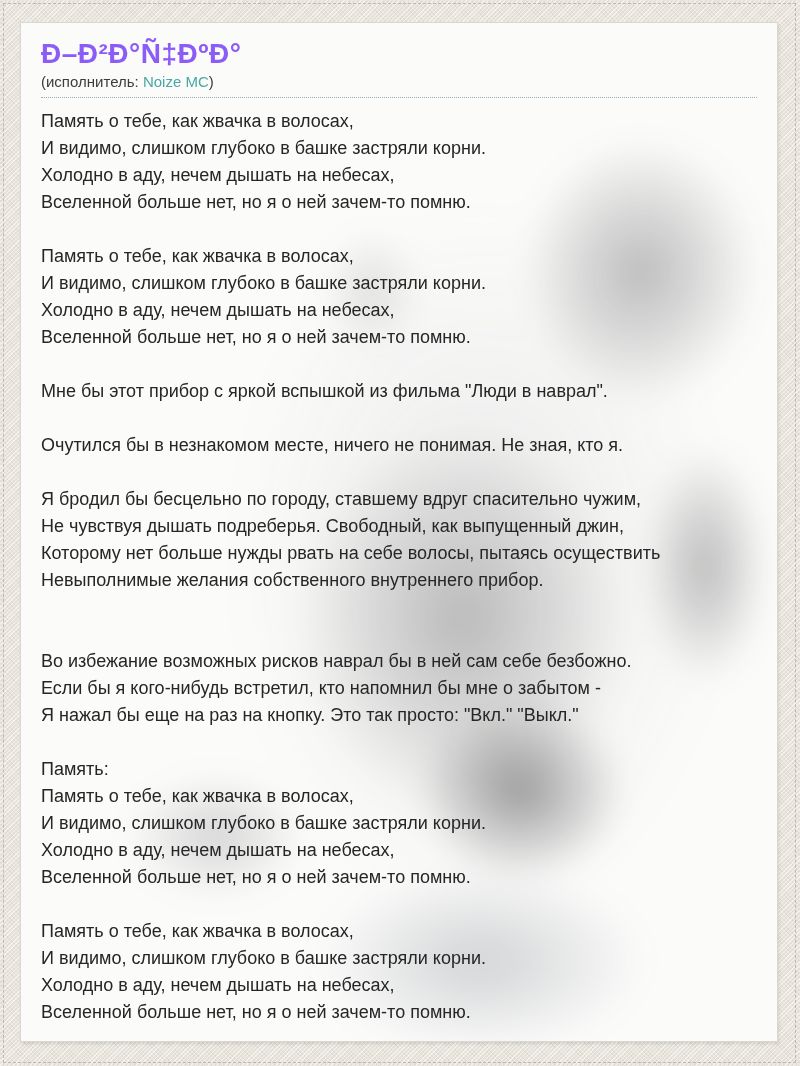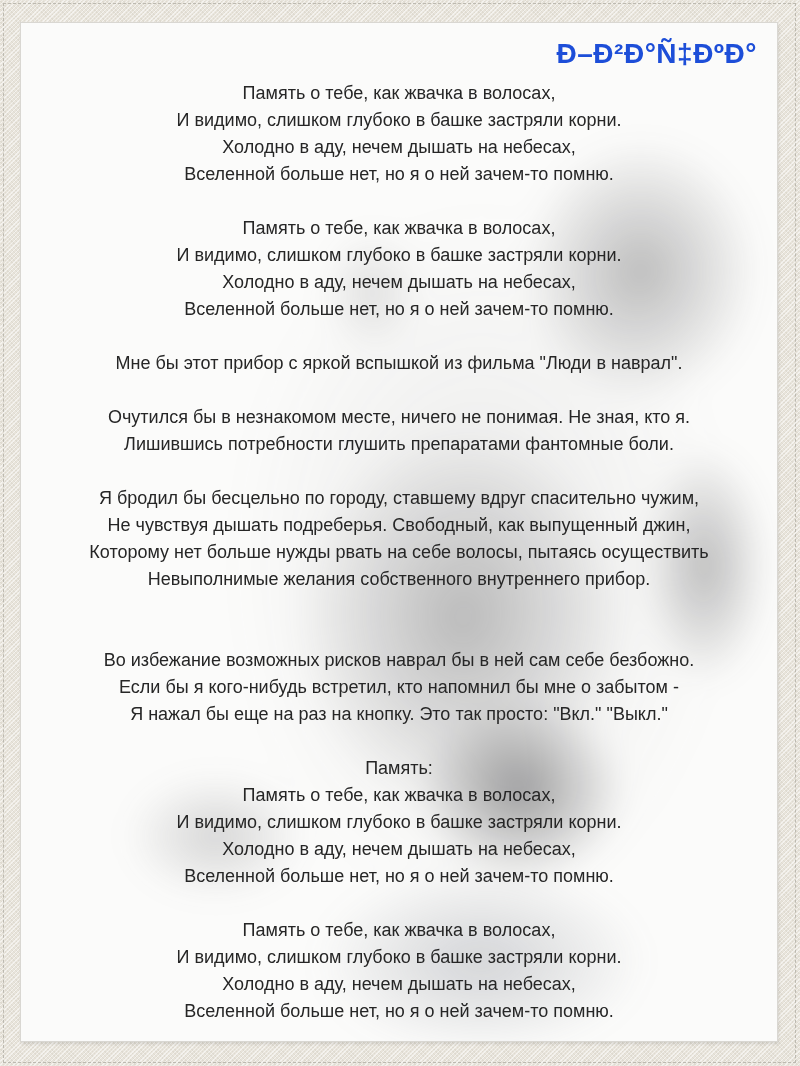--- a/index.html
+++ b/index.html
@@ -56,36 +56,36 @@
     margin-top:3px;
     padding-bottom:7px;
     border-bottom:1px dotted #98adbc;
   }
   .artist-link { text-decoration:none; cursor:pointer; }
   .lyrics {
     margin-top:10px;
     font-size:18px;
     line-height:27px;
     color:#262626;
-    text-align:center;
   }
   .stanza { margin:0 0 27px 0; }
 </style>
 </head>
 <body>
 
 <div class="page-border"></div>
 
 <div class="card">
   <div class="bg-photo"></div>
   <div class="card-content">
-    <h1 class="song-title" style="color: #1d4ed8; text-align: right;">Ð–Ð²Ð°Ñ‡ÐºÐ°</h1>
+    <h1 class="song-title" style="color: #8b5cf6;">Ð–Ð²Ð°Ñ‡ÐºÐ°</h1>
+    <div class="artist-line"><span>(исполнитель: </span><a class="artist-link" style="color: rgb(72, 168, 162);">Noize MC</a><span>)</span></div>
     <div class="lyrics" style="color: rgb(38, 38, 38);">
         <p class="stanza"><span>Память о тебе, как жвачка в волосах,</span><br><span>И видимо, слишком глубоко в башке застряли корни.</span><br><span>Холодно в аду, нечем дышать на небесах,</span><br><span>Вселенной больше нет, но я о ней зачем-то помню.</span></p>
         <p class="stanza"><span>Память о тебе, как жвачка в волосах,</span><br><span>И видимо, слишком глубоко в башке застряли корни.</span><br><span>Холодно в аду, нечем дышать на небесах,</span><br><span>Вселенной больше нет, но я о ней зачем-то помню.</span></p>
-        <p class="stanza"><span>Мне бы этот прибор с яркой вспышкой из фильма "Люди в наврал".</span><br><br><span>Очутился бы в незнакомом месте, ничего не понимая. Не зная, кто я.</span><br><span>Лишившись потребности глушить препаратами фантомные боли.</span></p>
+        <p class="stanza"><span>Мне бы этот прибор с яркой вспышкой из фильма "Люди в наврал".</span><br><br><span>Очутился бы в незнакомом месте, ничего не понимая. Не зная, кто я.</span><br></p>
         <p class="stanza"><span>Я бродил бы бесцельно по городу, ставшему вдруг спасительно чужим,</span><br><span>Не чувствуя дышать подреберья. Свободный, как выпущенный джин,</span><br><span>Которому нет больше нужды рвать на себе волосы, пытаясь осуществить</span><br><span>Невыполнимые желания собственного внутреннего прибор.</span></p>
         <p class="stanza"><br><span>Во избежание возможных рисков наврал бы в ней сам себе безбожно.</span><br><span>Если бы я кого-нибудь встретил, кто напомнил бы мне о забытом -</span><br><span>Я нажал бы еще на раз на кнопку. Это так просто: "Вкл." "Выкл."</span></p>
         <p class="stanza"><span>Память:</span><br><span>Память о тебе, как жвачка в волосах,</span><br><span>И видимо, слишком глубоко в башке застряли корни.</span><br><span>Холодно в аду, нечем дышать на небесах,</span><br><span>Вселенной больше нет, но я о ней зачем-то помню.</span></p>
         <p class="stanza"><span>Память о тебе, как жвачка в волосах,</span><br><span>И видимо, слишком глубоко в башке застряли корни.</span><br><span>Холодно в аду, нечем дышать на небесах,</span><br><span>Вселенной больше нет, но я о ней зачем-то помню.</span></p>
       </div>
   </div>
 </div>
 
 </body></html>

